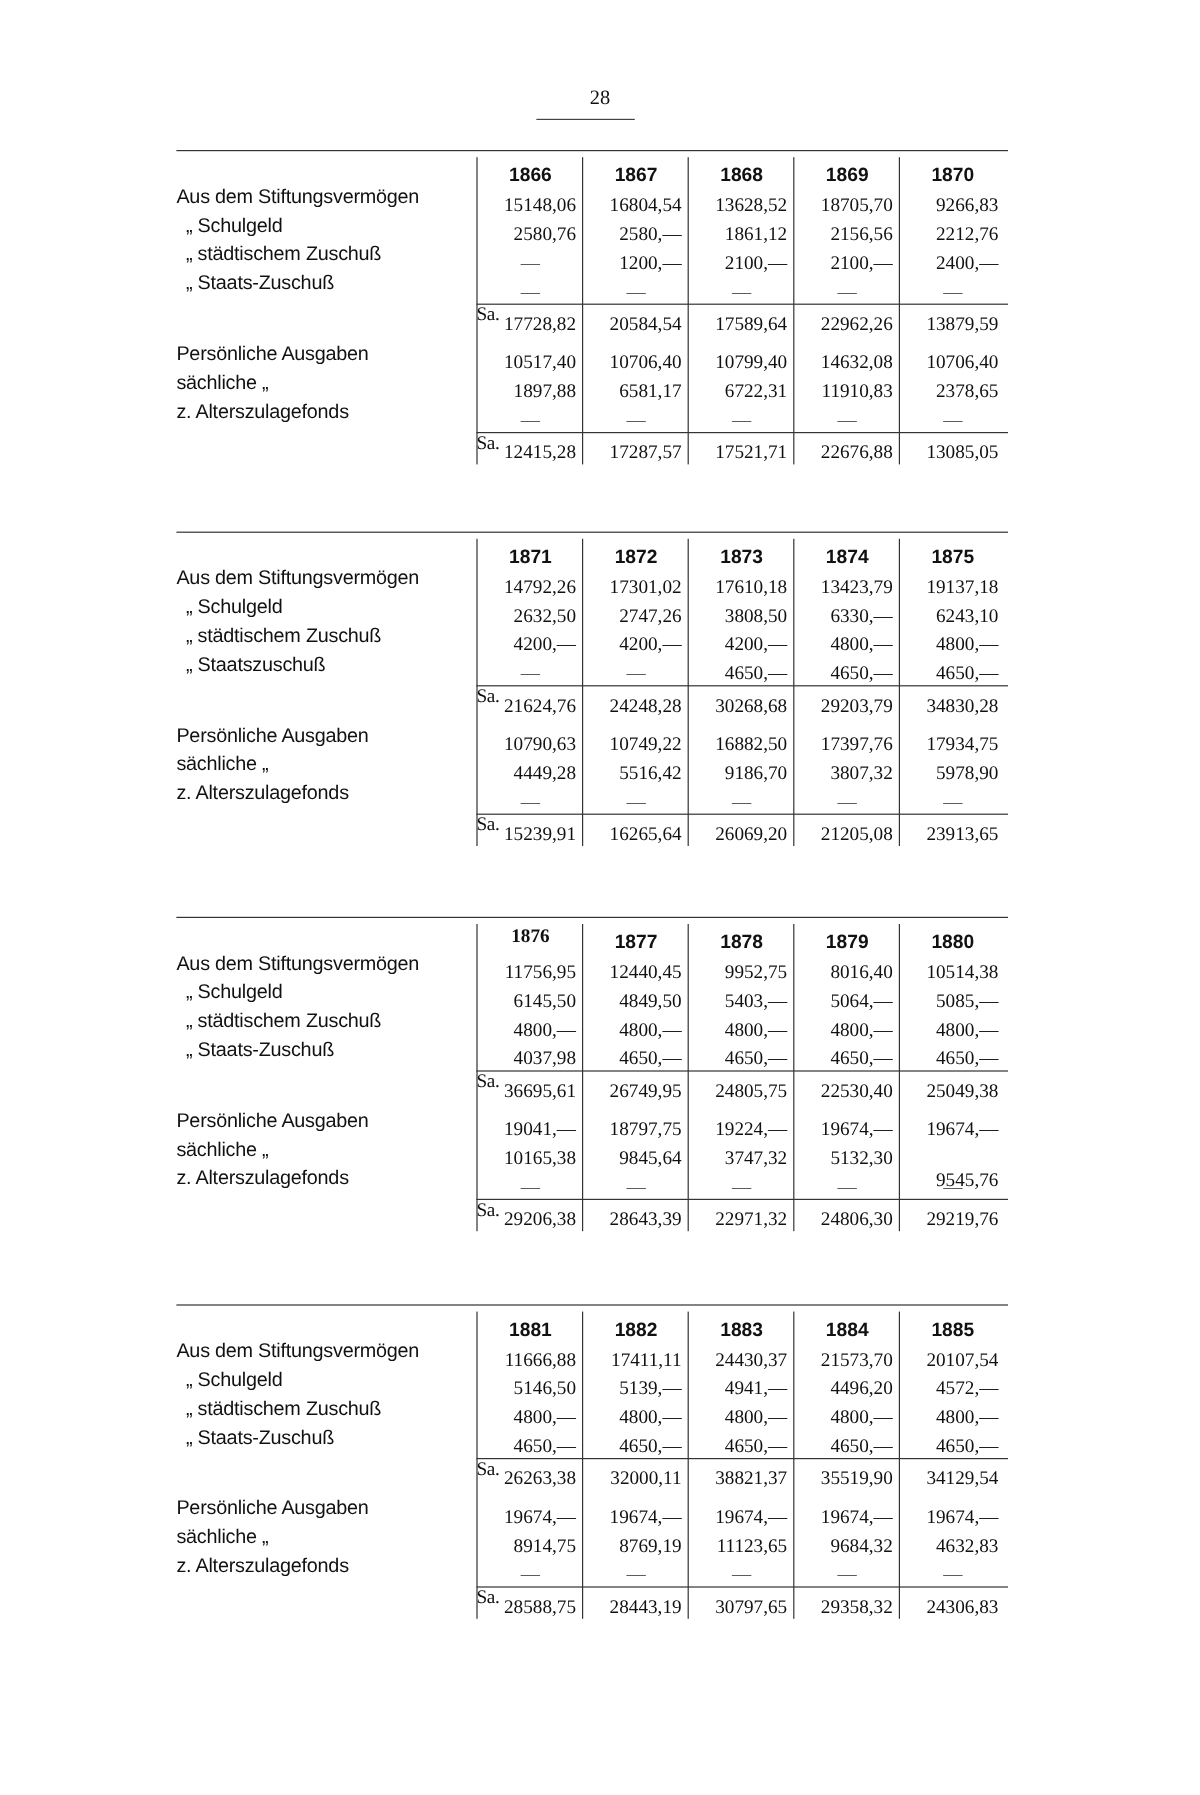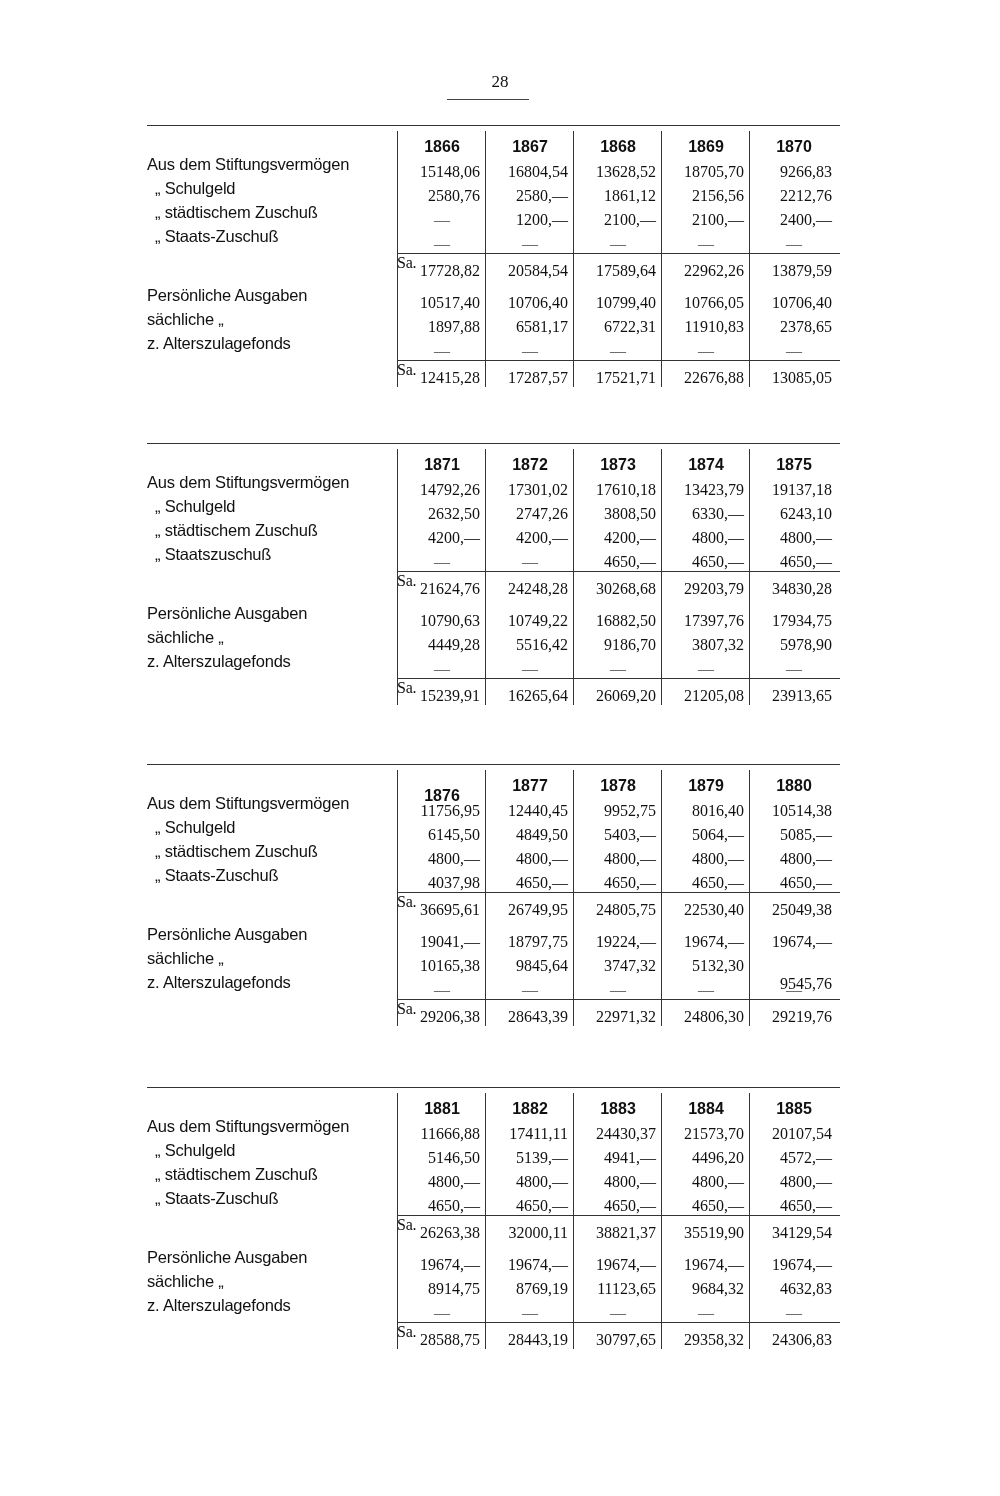--- a/index.html
+++ b/index.html
@@ -76,21 +76,21 @@
           <div class="cell dash" style="top: 211px;">—</div>
           <div class="cell" style="top: 238px;">17521,71</div>
         </div>
         <div class="col" style="left: 264px;">
           <div class="cell year" style="top: 7px;">1869</div>
           <div class="cell" style="top: 32px;">18705,70</div>
           <div class="cell" style="top: 56px;">2156,56</div>
           <div class="cell" style="top: 80px;">2100,—</div>
           <div class="cell dash" style="top: 104px;">—</div>
           <div class="cell" style="top: 131px;">22962,26</div>
-          <div class="cell" style="top: 163px;">10766,05</div>
+          <div class="cell" style="top: 163px;">14632,08</div>
           <div class="cell" style="top: 187px;">11910,83</div>
           <div class="cell dash" style="top: 211px;">—</div>
           <div class="cell" style="top: 238px;">22676,88</div>
         </div>
         <div class="col" style="left: 352px;">
           <div class="cell year" style="top: 7px;">1870</div>
           <div class="cell" style="top: 32px;">9266,83</div>
           <div class="cell" style="top: 56px;">2212,76</div>
           <div class="cell" style="top: 80px;">2400,—</div>
           <div class="cell dash" style="top: 104px;">—</div>
@@ -190,21 +190,21 @@
         <div class="label indent" style="top: 78px;">„ städtischem Zuschuß</div>
         <div class="label indent" style="top: 102px;">„ Staats-Zuschuß</div>
         <div class="label sa" style="top: 129px;">Sa.</div>
         <div class="label" style="top: 161px;">Persönliche Ausgaben</div>
         <div class="label" style="top: 185px;">sächliche        „</div>
         <div class="label" style="top: 209px;">z. Alterszulagefonds</div>
         <div class="label sa" style="top: 236px;">Sa.</div>
       </div>
       <div class="grid">
         <div class="col" style="left: 0px;">
-          <div class="cell year" style="top: 17px;">1876</div>
+          <div class="cell year" style="top: 2px; font-family: Liberation Serif, serif;">1876</div>
           <div class="cell" style="top: 32px;">11756,95</div>
           <div class="cell" style="top: 56px;">6145,50</div>
           <div class="cell" style="top: 80px;">4800,—</div>
           <div class="cell" style="top: 104px;">4037,98</div>
           <div class="cell" style="top: 131px;">36695,61</div>
           <div class="cell" style="top: 163px;">19041,—</div>
           <div class="cell" style="top: 187px;">10165,38</div>
           <div class="cell dash" style="top: 211px;">—</div>
           <div class="cell" style="top: 238px;">29206,38</div>
         </div>

